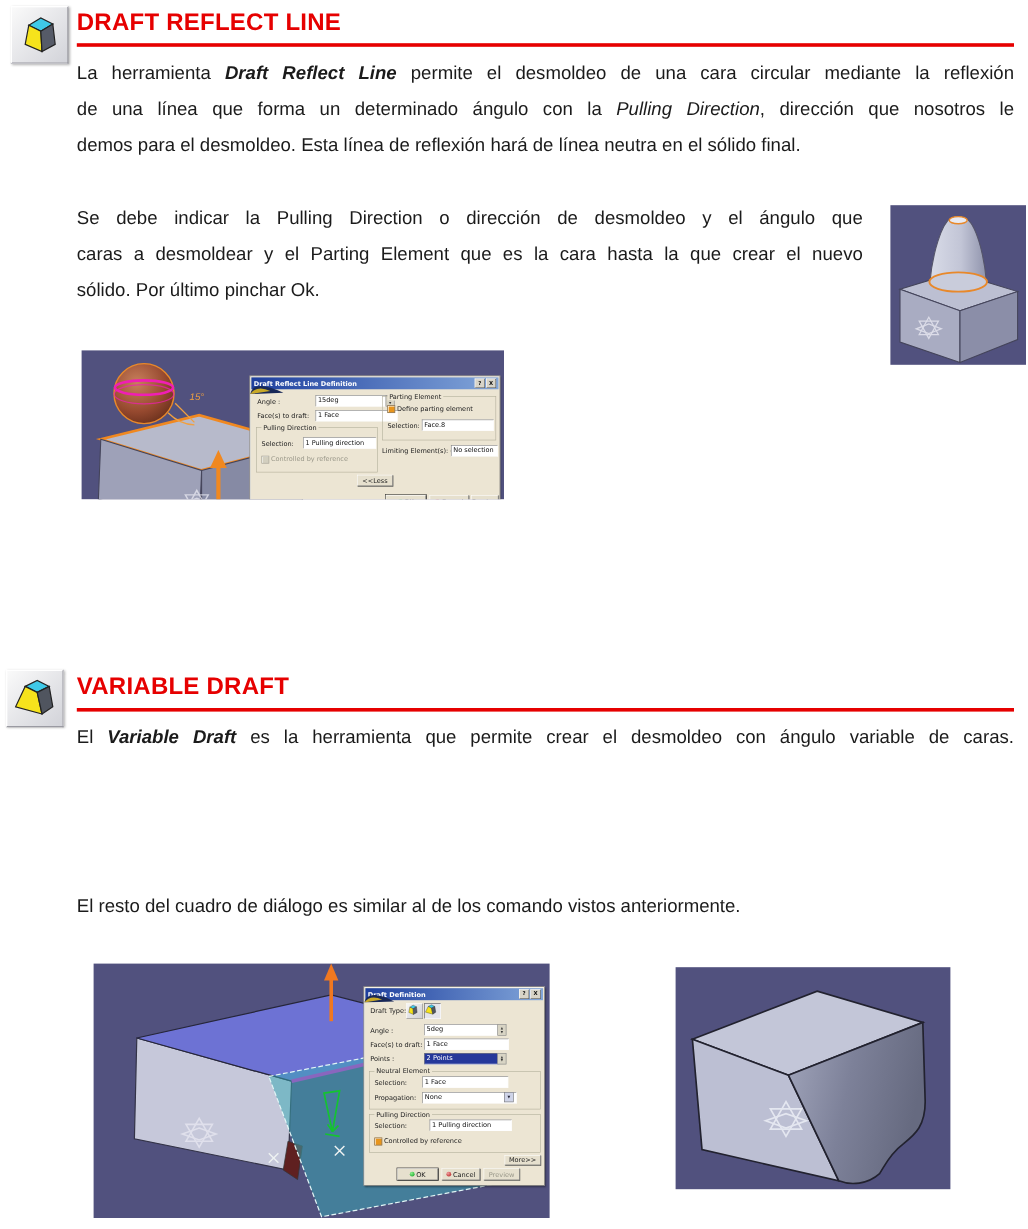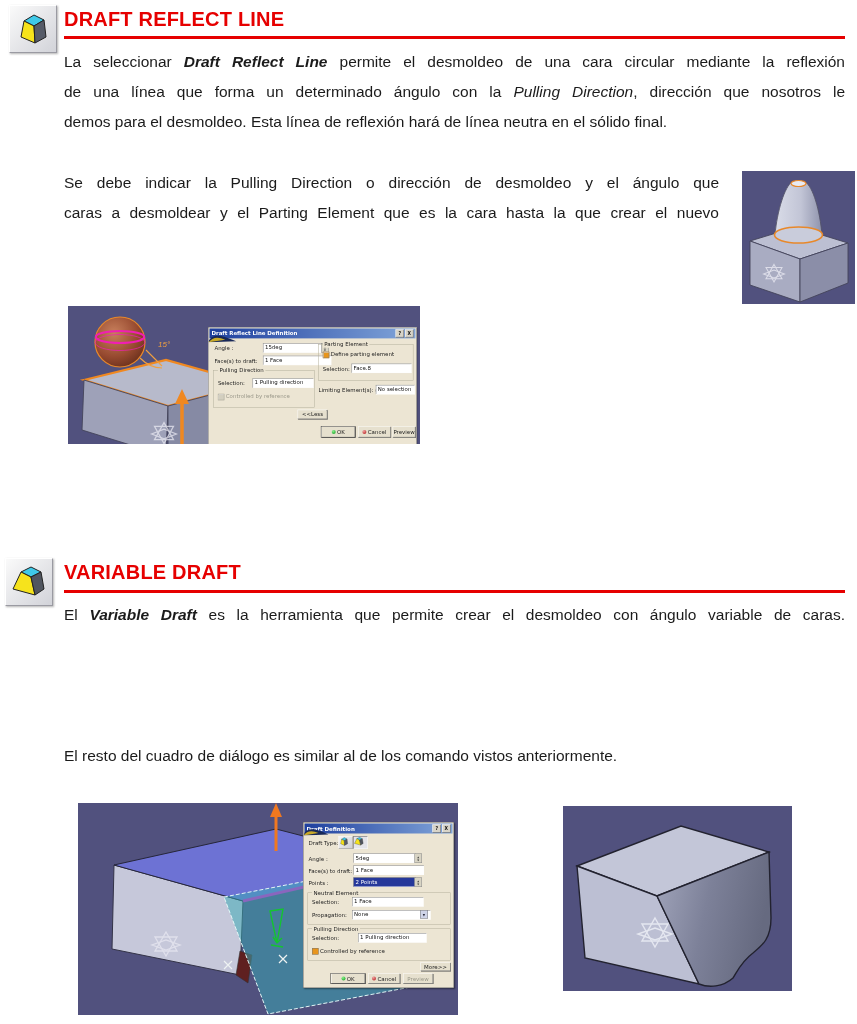--- a/index.html
+++ b/index.html
@@ -96,28 +96,29 @@
   <svg width="34" height="36" viewBox="0 0 34 36">
     <polygon points="8,10 18,4 28,9 18,15" fill="#3fc9e8" stroke="#222" stroke-width="1"></polygon>
     <polygon points="8,10 18,15 19,32 5,26" fill="#f6e31c" stroke="#222" stroke-width="1"></polygon>
     <polygon points="18,15 28,9 30,26 19,32" fill="#565b68" stroke="#222" stroke-width="1"></polygon>
   </svg>
 </div>
 <div class="sec-title" style="top:8px;">DRAFT REFLECT LINE</div>
 <div class="sec-underline" style="top:36px;"></div>
 
 <div class="para" style="left:64px;top:47px;width:781px;">
-    <div class="jline"><span>La seleccionar </span><span class="bi">Draft Reflect Line</span><span> permite el desmoldeo de una cara circular mediante la reflexión</span></div>
+    <div class="jline"><span>La herramienta </span><span class="bi">Draft Reflect Line</span><span> permite el desmoldeo de una cara circular mediante la reflexión</span></div>
     <div class="jline"><span>de una línea que forma un determinado ángulo con la </span><span class="i">Pulling Direction</span><span>, dirección que nosotros le</span></div>
     <div class="jline last"><span>demos para el desmoldeo. Esta línea de reflexión hará de línea neutra en el sólido final.</span></div>
   </div>
 
 <div class="para" style="left:64px;top:168px;width:655px;">
     <div class="jline"><span>Se debe indicar la Pulling Direction o dirección de desmoldeo y el ángulo que</span></div>
     <div class="jline"><span>caras a desmoldear y el Parting Element que es la cara hasta la que crear el nuevo</span></div>
+    <div class="jline last"><span>sólido. Por último pinchar Ok.</span></div>
   </div>
 
 <div class="shot" style="left:742px;top:171px;width:113px;height:133px;">
   <svg width="113" height="133" viewBox="0 0 113 133">
     <defs>
       <linearGradient id="coneGrad" x1="0" y1="0" x2="1" y2="0">
         <stop offset="0" stop-color="#d9dce8"></stop>
           <stop offset="0.55" stop-color="#c2c5d6"></stop>
           <stop offset="1" stop-color="#8f93ac"></stop>
       </linearGradient>
@@ -129,21 +130,21 @@
     <ellipse cx="56.5" cy="64" rx="24" ry="8" fill="#c9ccdb" stroke="#e8882a" stroke-width="1.6"></ellipse>
     <ellipse cx="56.5" cy="12.5" rx="7.5" ry="3" fill="#e8eaf2" stroke="#e8882a" stroke-width="1.2"></ellipse>
     <g transform="translate(32,103) scale(0.8)" stroke="#e9e9f2" stroke-width="1.3" fill="none" opacity="0.8">
       <polygon points="0,-12 10,6 -10,6"></polygon>
         <polygon points="0,10 10,-8 -10,-8"></polygon>
       <polygon points="-13,0 0,5 13,0 0,-5"></polygon>
     </g>
   </svg>
 </div>
 
-<div class="shot" style="left:68px;top:306px;width:352px;height:138px;">
+<div class="shot" style="left:68px;top:292px;width:352px;height:124px;">
   <svg width="352" height="150" viewBox="0 0 352 150">
     <defs>
       <radialGradient id="sphGrad" cx="0.38" cy="0.32" r="0.8">
         <stop offset="0" stop-color="#c8805c"></stop>
           <stop offset="0.6" stop-color="#96492f"></stop>
           <stop offset="1" stop-color="#5f2a18"></stop>
       </radialGradient>
     </defs>
     <polygon points="16,74 98,54 184,78 100,100" fill="#b7bacb" stroke="#f08820" stroke-width="2.2"></polygon>
     <polygon points="16,74 100,100 98,150 14,124" fill="#9ea1b8" stroke="#44445a" stroke-width="0.9"></polygon>

